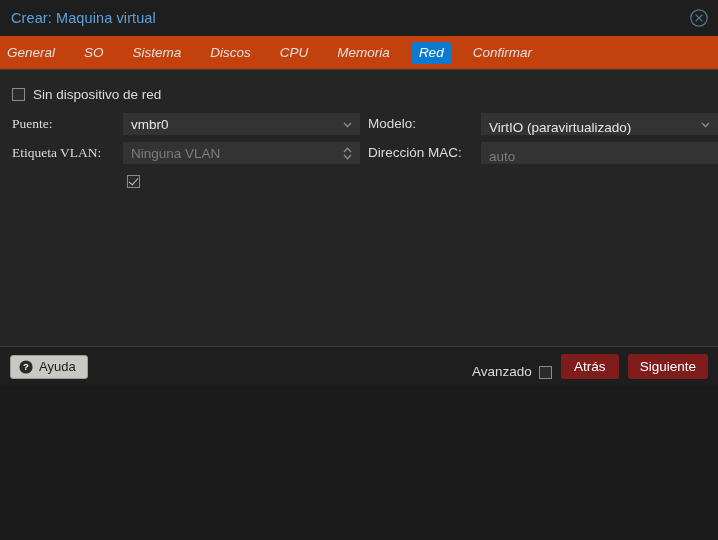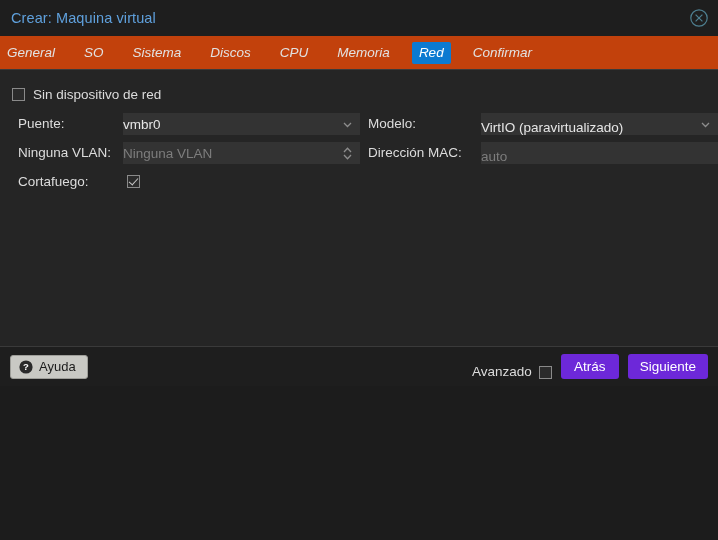--- a/index.html
+++ b/index.html
@@ -135,38 +135,39 @@
     margin-bottom: 7px;
   }
 
   .lbl {
     position: absolute;
     font-size: 13.5px;
     color: #dcdcdc;
     line-height: 22px;
     white-space: nowrap;
   }
-  .lbl.left  { left: 8px; }
+  .lbl.left  { left: 2px; font-family: Liberation Serif, serif; }
   .lbl.right { left: 358px; }
 
   .field {
     position: absolute;
     height: 22px;
     background: #333333;
     border: none;
     box-sizing: border-box;
     display: flex;
     align-items: center;
     cursor: text;
   }
   .field.col-left  { left: 113px; width: 237px; }
   .field.col-right { left: 471px; width: 237px; align-items: flex-end; }
   .field .val {
     font-size: 13.5px;
     color: #e6e6e6;
+    padding-left: 8px;
     white-space: nowrap;
     overflow: hidden;
   }
   .field .val.placeholder { color: #7d7d7d; }
 
   .field .chev {
     position: absolute;
     right: 7px;
     top: 0;
     height: 22px;
@@ -215,21 +216,21 @@
     align-items: flex-end;
     gap: 9px;
   }
   .adv-label {
     font-size: 13.5px;
     color: #dcdcdc;
     white-space: nowrap;
   }
   .adv-cb { margin-left: -2px; }
   .btn {
-    background: #6d28d9;
+    background: #7f1d1d;
     color: #ffffff;
     border: none;
     border-radius: 3px;
     height: 25px;
     min-width: 58px;
     padding: 0 12px;
     font-size: 13.5px;
     font-family: "Liberation Sans", sans-serif;
     cursor: pointer;
     line-height: 25px;
@@ -287,39 +288,38 @@
           <span class="val">VirtIO (paravirtualizado)</span>
           <span class="chev">
             <svg width="11" height="11" viewBox="0 0 11 11">
               <path d="M2 4 L5.5 7.5 L9 4" fill="none" stroke="#8d8d8d" stroke-width="1.3"></path>
             </svg>
           </span>
         </div>
       </div>
 
       <div class="row">
-        <span class="lbl left">Ninguna VLAN:</span>
+        <span class="lbl left">Etiqueta VLAN:</span>
         <div class="field col-left">
           <span class="val placeholder">Ninguna VLAN</span>
           <span class="chev">
             <svg width="11" height="15" viewBox="0 0 11 15">
               <path d="M2 6 L5.5 2.3 L9 6" fill="none" stroke="#8d8d8d" stroke-width="1.3"></path>
               <path d="M2 9 L5.5 12.7 L9 9" fill="none" stroke="#8d8d8d" stroke-width="1.3"></path>
             </svg>
           </span>
         </div>
 
         <span class="lbl right">Dirección MAC:</span>
         <div class="field col-right">
           <span class="val placeholder">auto</span>
         </div>
       </div>
 
       <div class="fw-row">
-        <span class="lbl left">Cortafuego:</span>
         <span class="checkbox checked fw-cb"></span>
       </div>
 
     </div>
   </div>
 
   <div class="footer">
     <div class="help-btn">
       <span class="help-icon">
         <svg width="14" height="14" viewBox="0 0 14 14">

